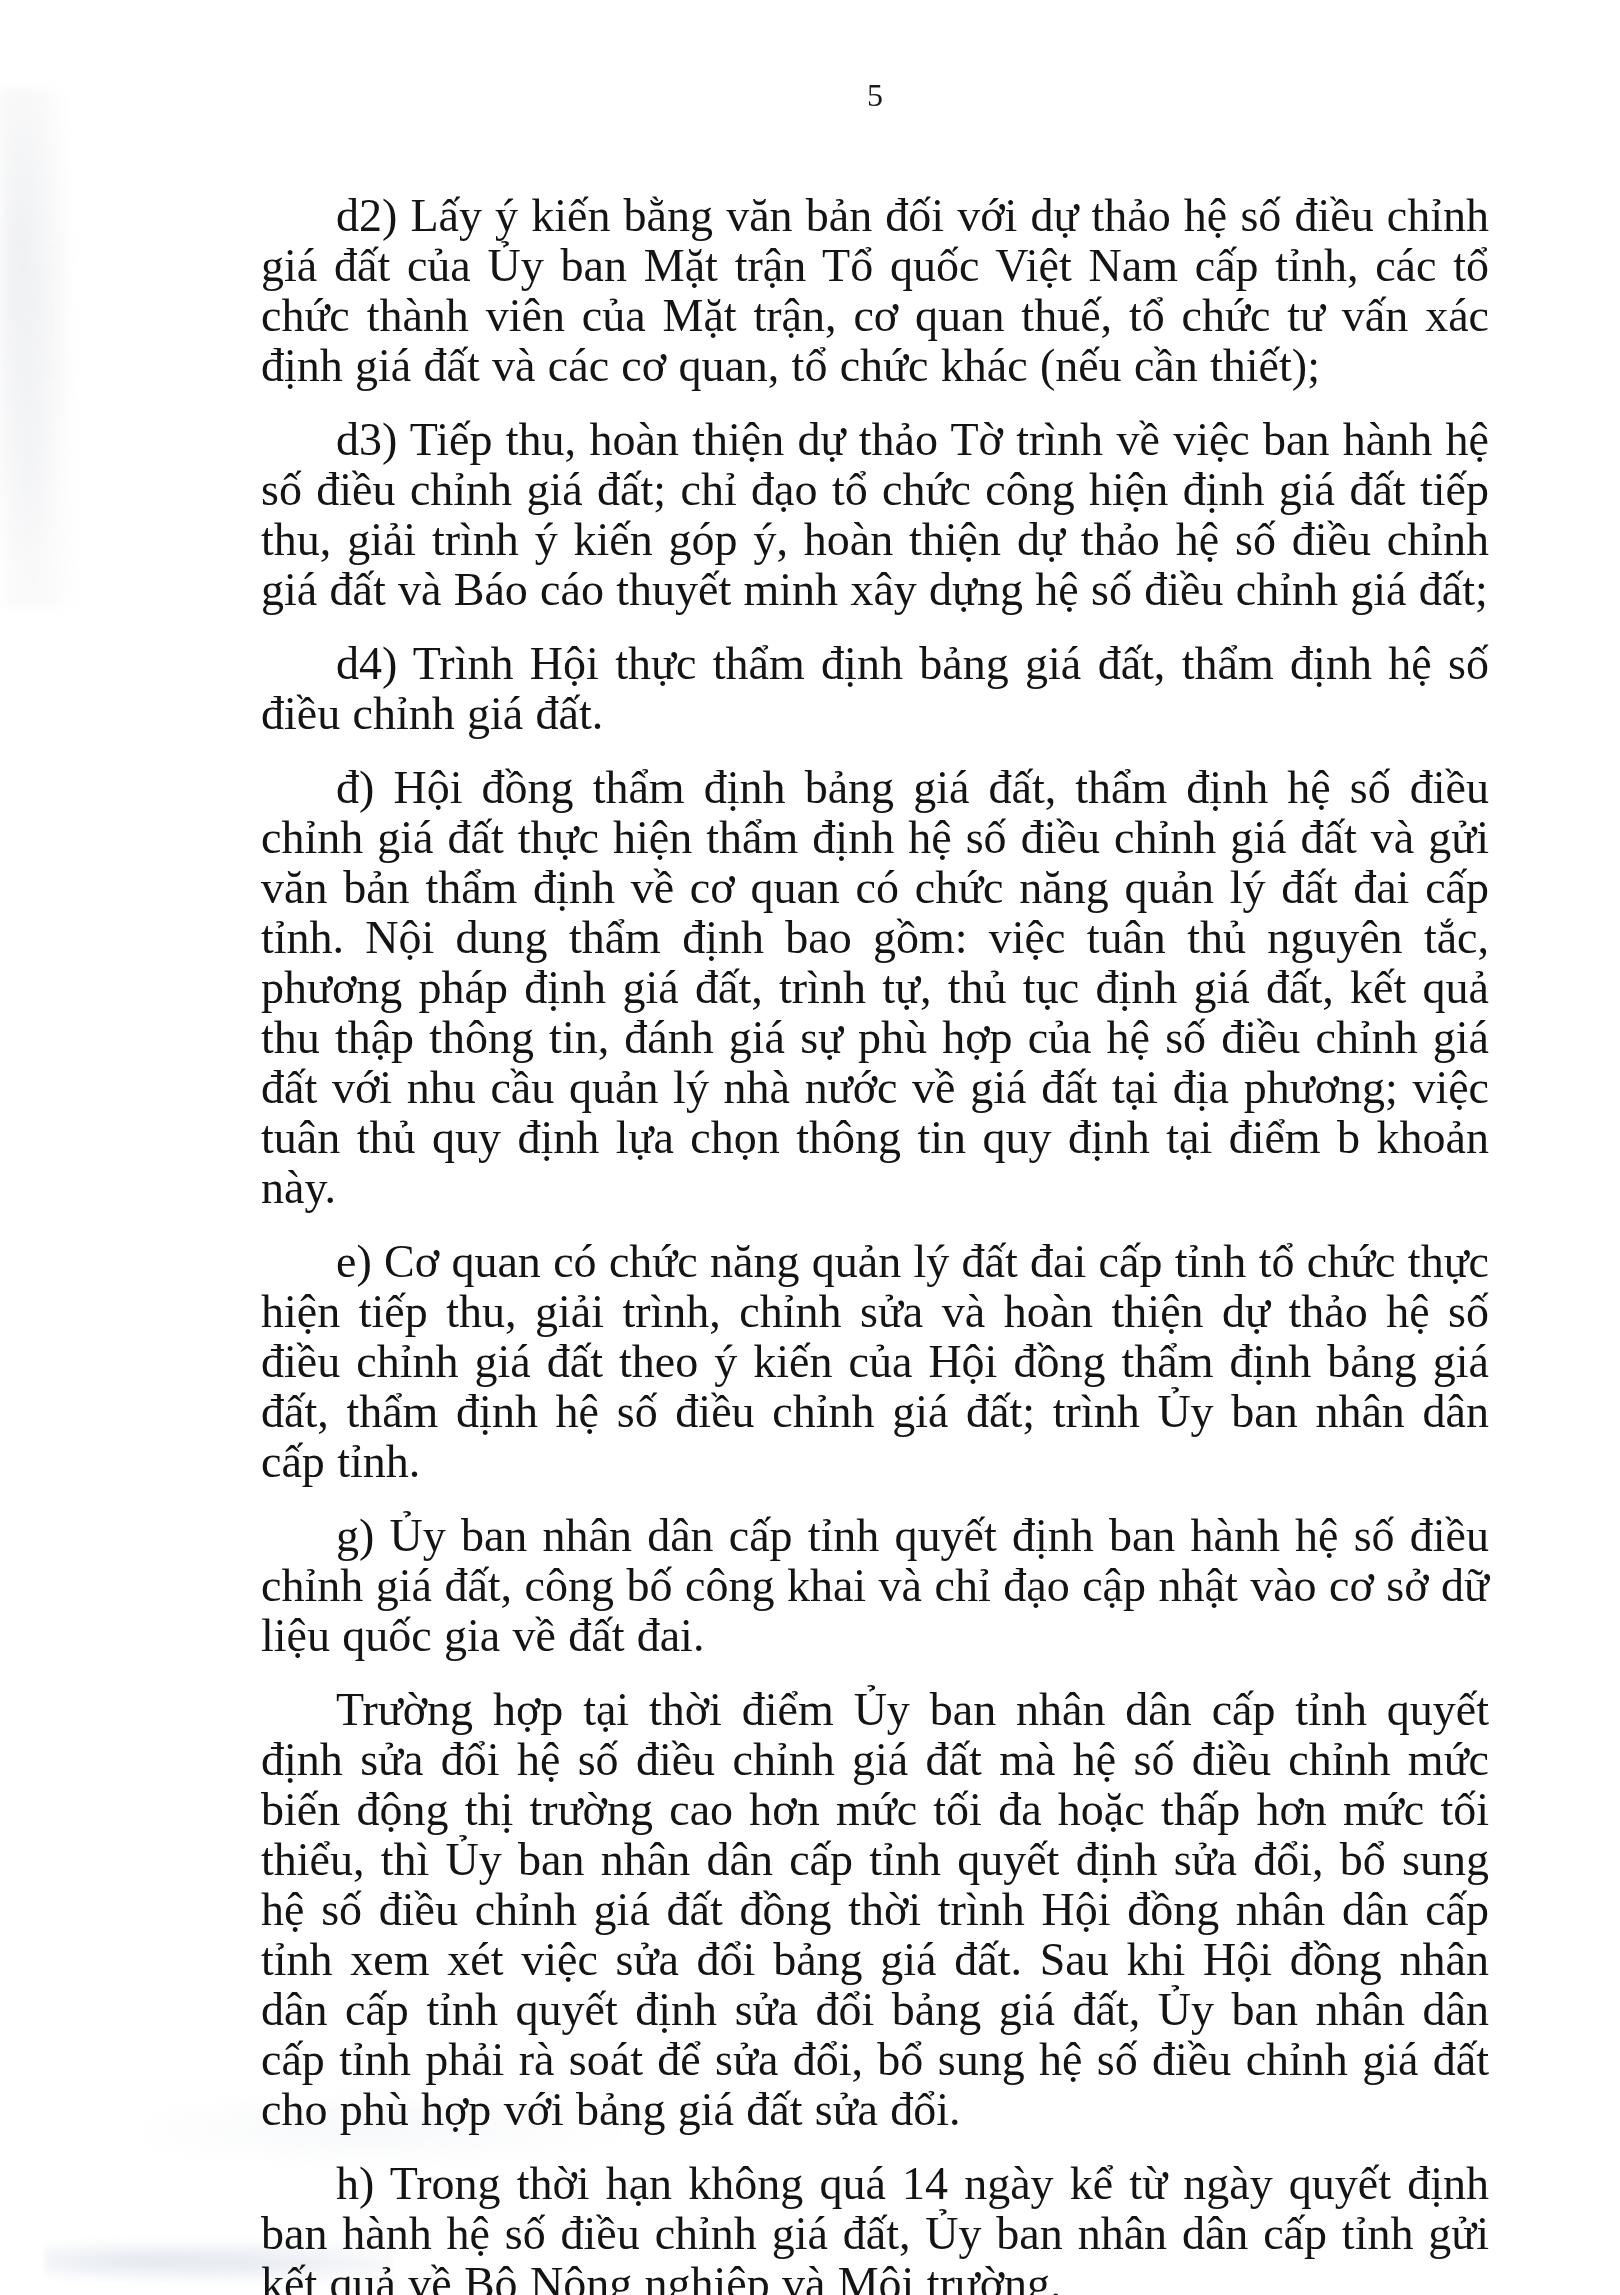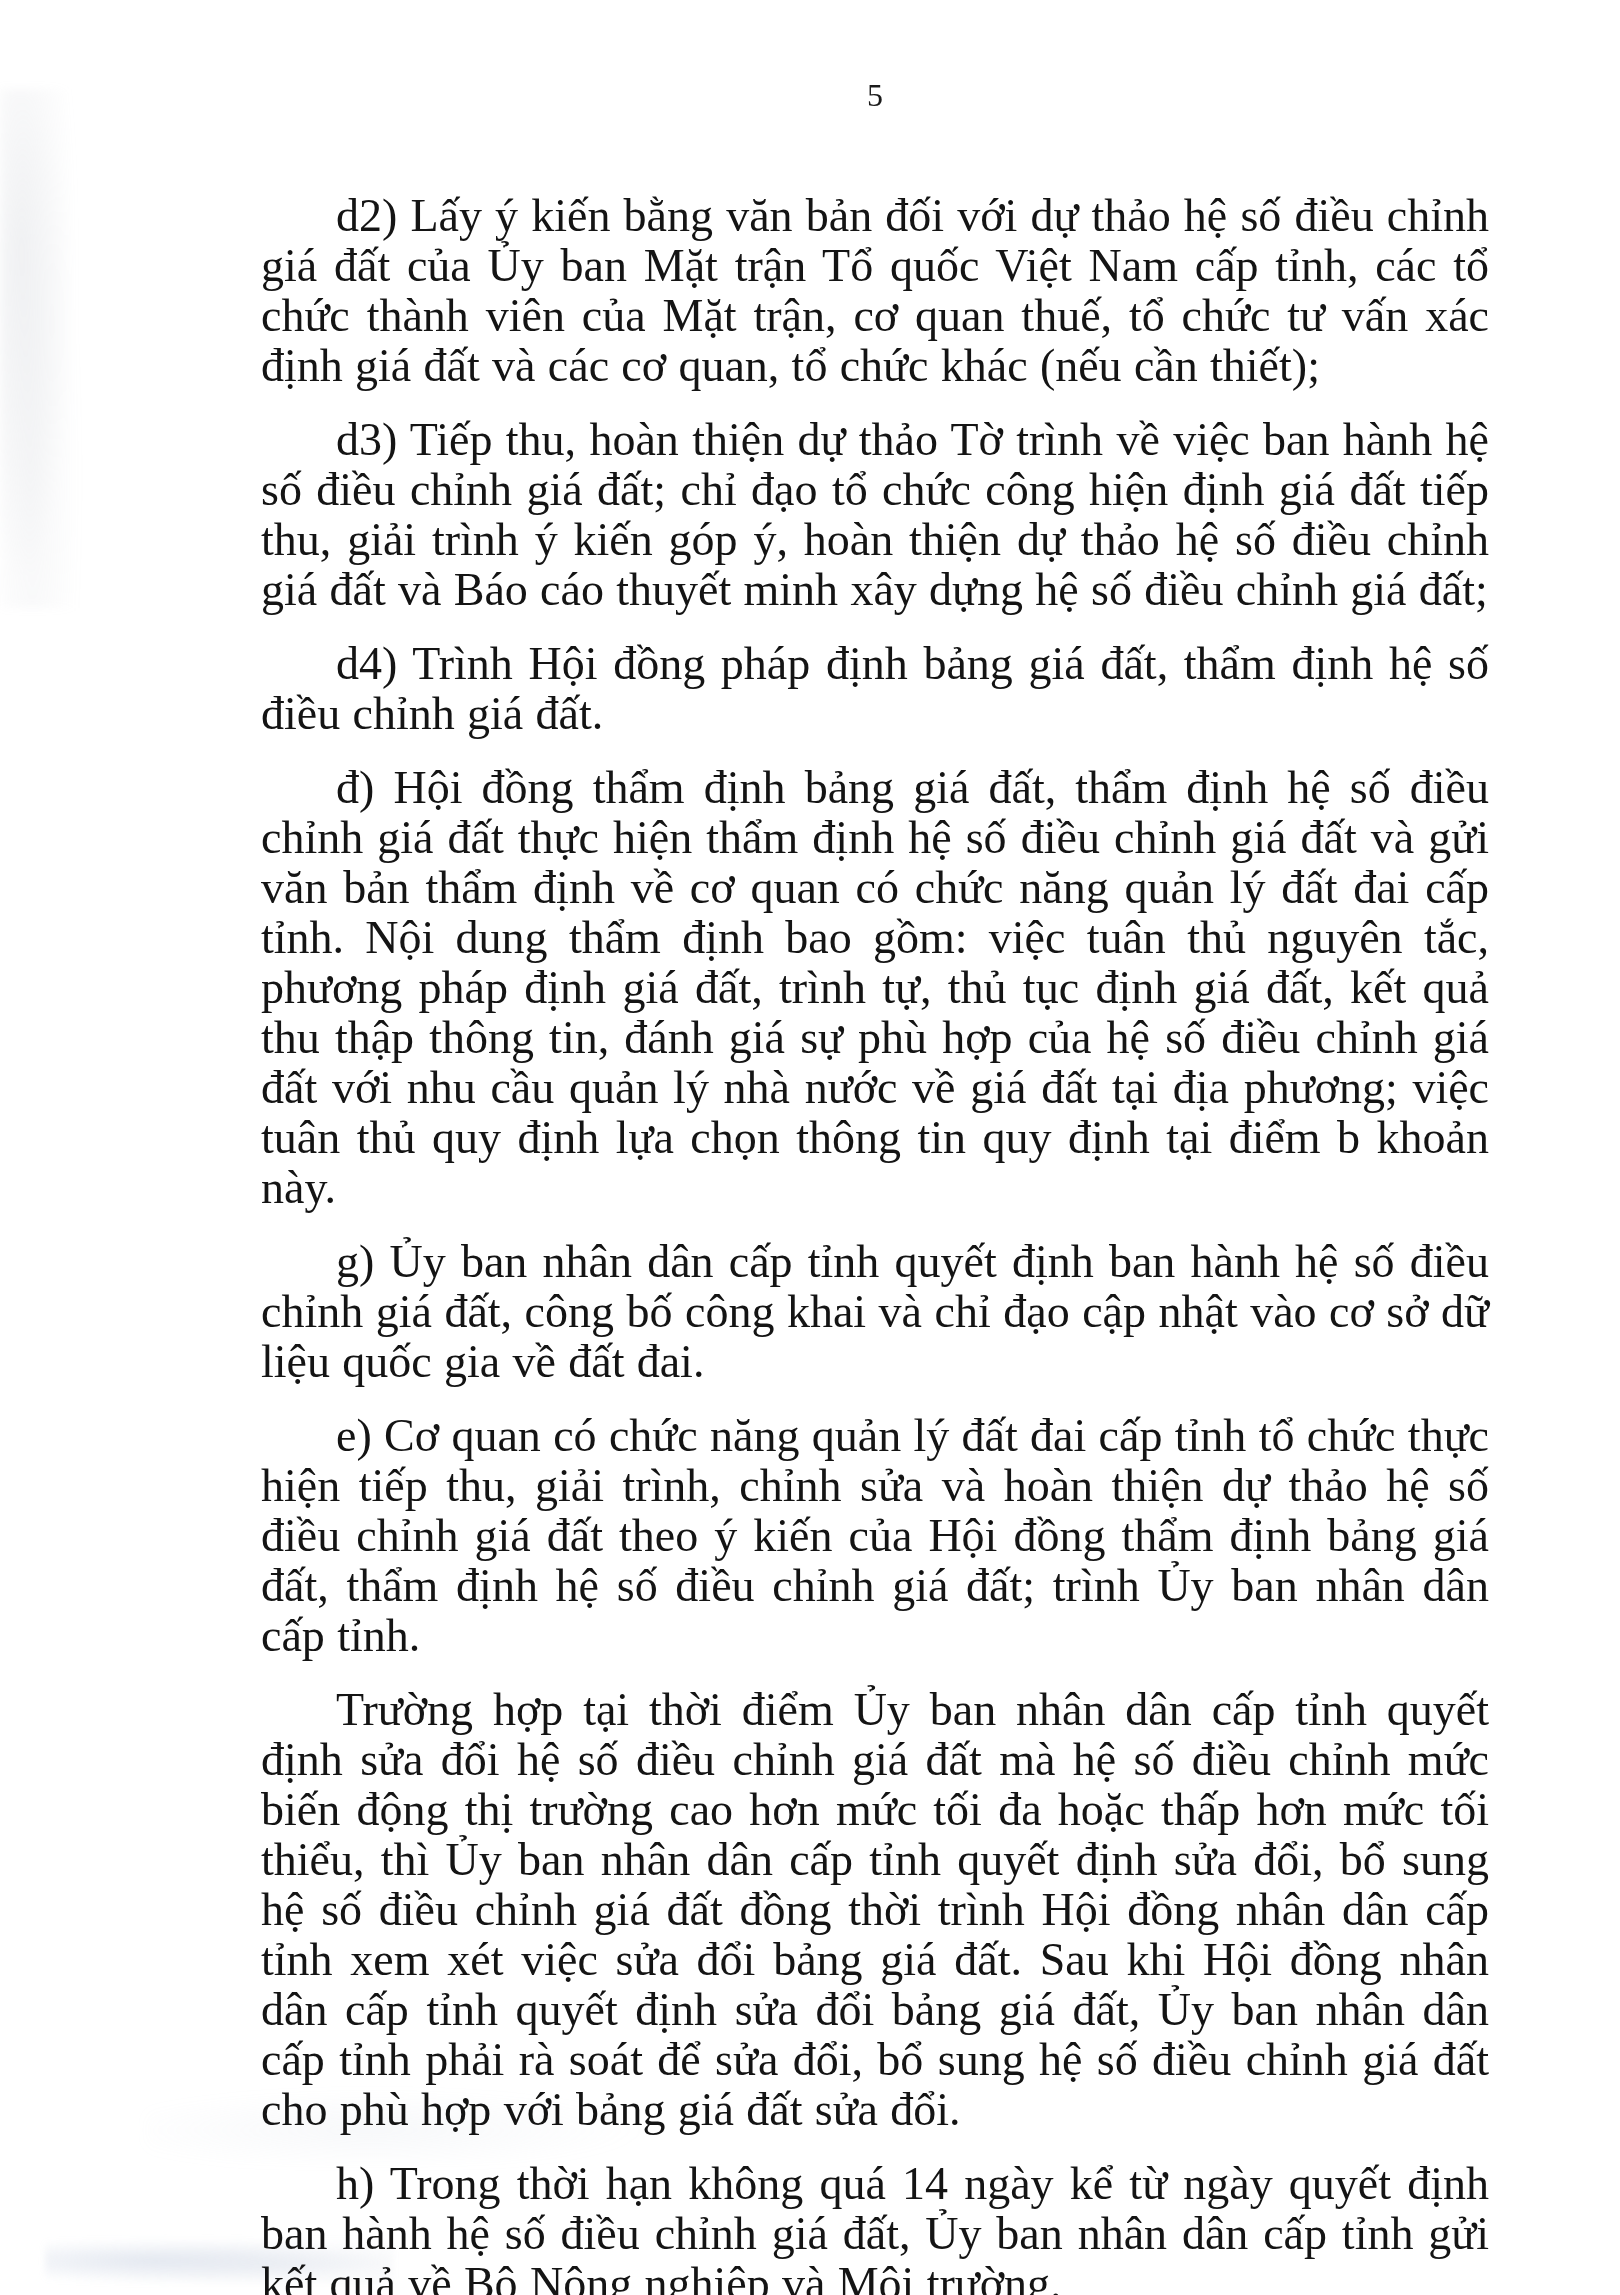--- a/index.html
+++ b/index.html
@@ -80,22 +80,22 @@
 
   <div class="noise noise-left-edge"></div>
   <div class="noise noise-bottom-mid"></div>
   <div class="noise noise-bottom-left"></div>
 
   <div class="page-number">5</div>
 
   <div class="content">
     <p>d2) Lấy ý kiến bằng văn bản đối với dự thảo hệ số điều chỉnh giá đất của Ủy ban Mặt trận Tổ quốc Việt Nam cấp tỉnh, các tổ chức thành viên của Mặt trận, cơ quan thuế, tổ chức tư vấn xác định giá đất và các cơ quan, tổ chức khác (nếu cần thiết);</p>
     <p>d3) Tiếp thu, hoàn thiện dự thảo Tờ trình về việc ban hành hệ số điều chỉnh giá đất; chỉ đạo tổ chức công hiện định giá đất tiếp thu, giải trình ý kiến góp ý, hoàn thiện dự thảo hệ số điều chỉnh giá đất và Báo cáo thuyết minh xây dựng hệ số điều chỉnh giá đất;</p>
-    <p>d4) Trình Hội đồng pháp định bảng giá đất, thẩm định hệ số điều chỉnh giá đất.</p>
+    <p>d4) Trình Hội thực thẩm định bảng giá đất, thẩm định hệ số điều chỉnh giá đất.</p>
     <p>đ) Hội đồng thẩm định bảng giá đất, thẩm định hệ số điều chỉnh giá đất thực hiện thẩm định hệ số điều chỉnh giá đất và gửi văn bản thẩm định về cơ quan có chức năng quản lý đất đai cấp tỉnh. Nội dung thẩm định bao gồm: việc tuân thủ nguyên tắc, phương pháp định giá đất, trình tự, thủ tục định giá đất, kết quả thu thập thông tin, đánh giá sự phù hợp của hệ số điều chỉnh giá đất với nhu cầu quản lý nhà nước về giá đất tại địa phương; việc tuân thủ quy định lựa chọn thông tin quy định tại điểm b khoản này.</p>
+    <p>e) Cơ quan có chức năng quản lý đất đai cấp tỉnh tổ chức thực hiện tiếp thu, giải trình, chỉnh sửa và hoàn thiện dự thảo hệ số điều chỉnh giá đất theo ý kiến của Hội đồng thẩm định bảng giá đất, thẩm định hệ số điều chỉnh giá đất; trình Ủy ban nhân dân cấp tỉnh.</p>
     <p>g) Ủy ban nhân dân cấp tỉnh quyết định ban hành hệ số điều chỉnh giá đất, công bố công khai và chỉ đạo cập nhật vào cơ sở dữ liệu quốc gia về đất đai.</p>
-    <p>e) Cơ quan có chức năng quản lý đất đai cấp tỉnh tổ chức thực hiện tiếp thu, giải trình, chỉnh sửa và hoàn thiện dự thảo hệ số điều chỉnh giá đất theo ý kiến của Hội đồng thẩm định bảng giá đất, thẩm định hệ số điều chỉnh giá đất; trình Ủy ban nhân dân cấp tỉnh.</p>
     <p>Trường hợp tại thời điểm Ủy ban nhân dân cấp tỉnh quyết định sửa đổi hệ số điều chỉnh giá đất mà hệ số điều chỉnh mức biến động thị trường cao hơn mức tối đa hoặc thấp hơn mức tối thiểu, thì Ủy ban nhân dân cấp tỉnh quyết định sửa đổi, bổ sung hệ số điều chỉnh giá đất đồng thời trình Hội đồng nhân dân cấp tỉnh xem xét việc sửa đổi bảng giá đất. Sau khi Hội đồng nhân dân cấp tỉnh quyết định sửa đổi bảng giá đất, Ủy ban nhân dân cấp tỉnh phải rà soát để sửa đổi, bổ sung hệ số điều chỉnh giá đất cho phù hợp với bảng giá đất sửa đổi.</p>
     <p>h) Trong thời hạn không quá 14 ngày kể từ ngày quyết định ban hành hệ số điều chỉnh giá đất, Ủy ban nhân dân cấp tỉnh gửi kết quả về Bộ Nông nghiệp và Môi trường.</p>
   </div>
 
 </div>
 
 
 </body></html>

